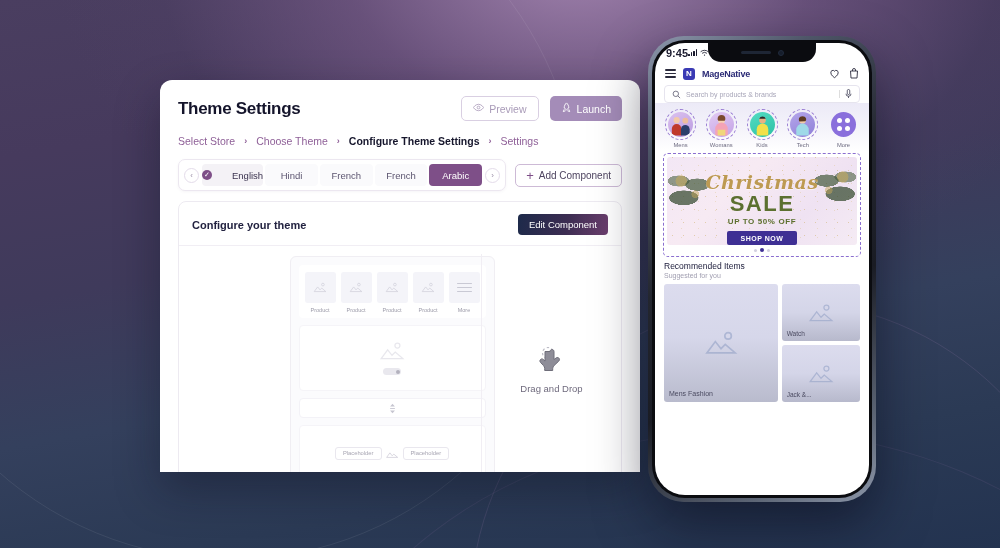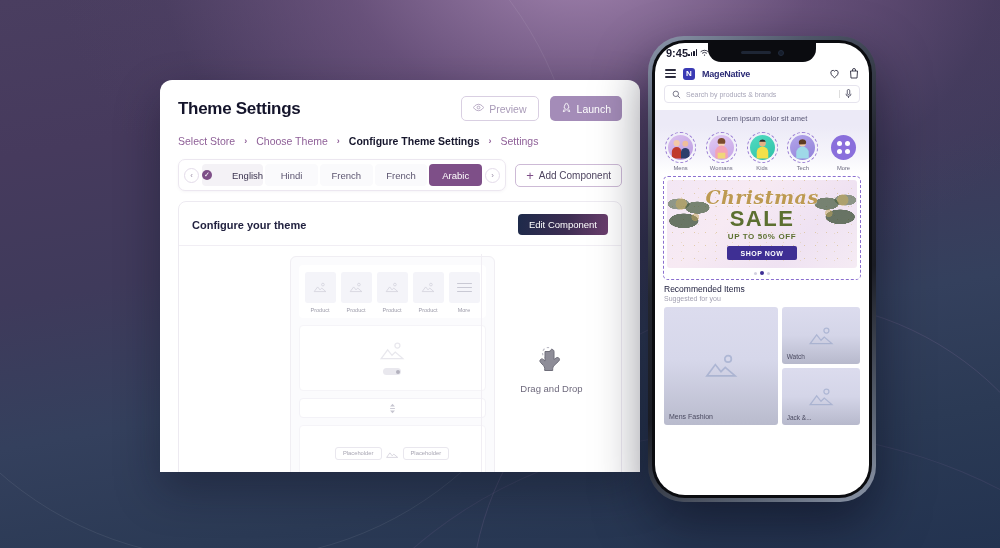--- a/index.html
+++ b/index.html
@@ -342,21 +342,21 @@
   #banner-wrap {
     margin: 2px 8px 0 8px;
     border: 1.2px dashed #8b6fd0;
     border-radius: 5px;
     padding: 3px;
   }
   #banner {
     height: 88px; border-radius: 3px;
     background: linear-gradient(135deg, #f3e7f5 0%, #f7eaf3 35%, #efe2f2 70%, #f5ebf4 100%);
     position: relative;
-    display: flex; flex-direction: column; align-items: center; justify-content: center;
+    display: flex; flex-direction: column; align-items: center; justify-content: flex-end;
     overflow: hidden;
   }
   .ban-deco {
     position: absolute; width: 52px; height: 60px;
     background:
       radial-gradient(circle at 35% 30%, rgba(200,170,90,0.55) 0 10%, transparent 11%),
       radial-gradient(circle at 62% 52%, rgba(196,166,88,0.5) 0 8%, transparent 9%),
       radial-gradient(ellipse 24px 12px at 40% 58%, rgba(58,78,52,0.75) 0 60%, transparent 62%),
       radial-gradient(ellipse 20px 10px at 66% 36%, rgba(66,88,58,0.7) 0 60%, transparent 62%),
       radial-gradient(ellipse 18px 9px at 30% 30%, rgba(74,96,64,0.6) 0 60%, transparent 62%);
@@ -669,21 +669,20 @@
         <span id="search-placeholder">Search by products &amp; brands</span>
         <span class="search-div"></span>
         <span>
           <svg width="7" height="10" viewBox="0 0 14 20" fill="none" stroke="#3a3a50" stroke-width="1.6">
               <rect x="4.5" y="1" width="5" height="10" rx="2.5"></rect>
               <path d="M2 9.5a5 5 0 0010 0M7 14.5V18"></path>
             </svg>
         </span>
       </div>
 
-      <div id="promo-strip">Lorem ipsum dolor sit amet</div>
 
       <div id="categories">
         <div class="cat">
           <div class="cat-ring">
             <div class="cat-img" style="background:linear-gradient(150deg,#dcc2ef,#b99ae0)">
               <svg width="26" height="26" viewBox="0 0 26 26">
                 <circle cx="9" cy="8" r="3.2" fill="#f2c9a8"></circle>
                   <path d="M4 24v-7a5 5 0 015-5 5 5 0 015 5v7z" fill="#c0392b"></path>
                 <circle cx="18" cy="8.5" r="3" fill="#eebd9c"></circle>
                   <path d="M13.5 24v-6.5a4.5 4.5 0 019 0V24z" fill="#2c3e6b"></path>

